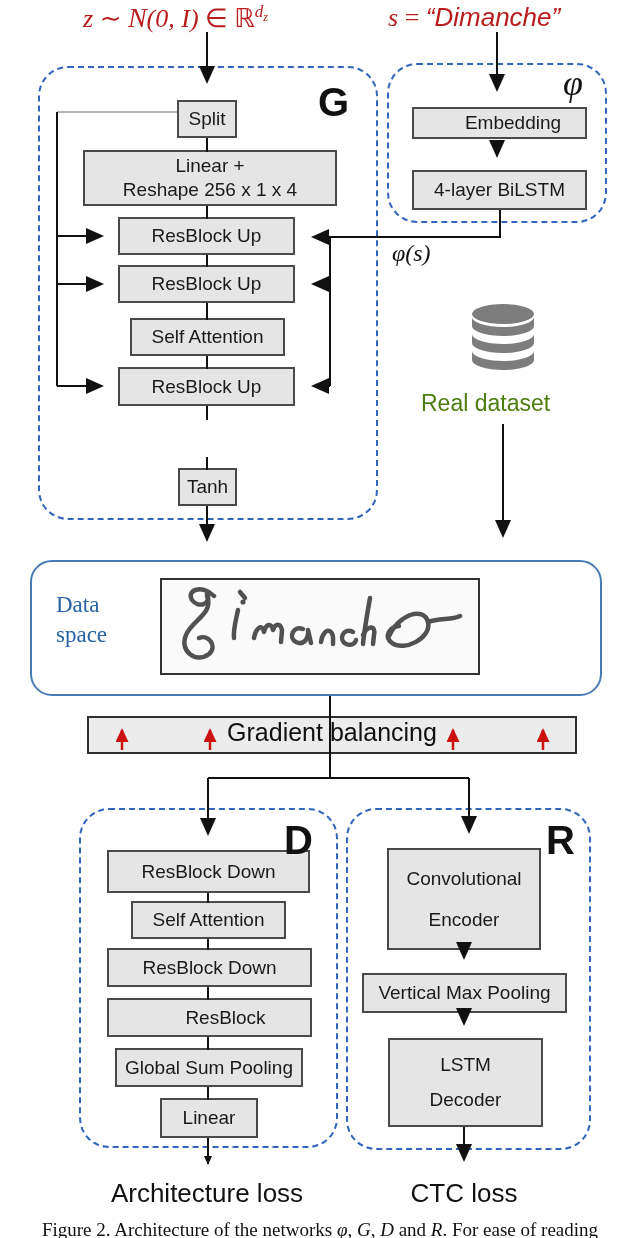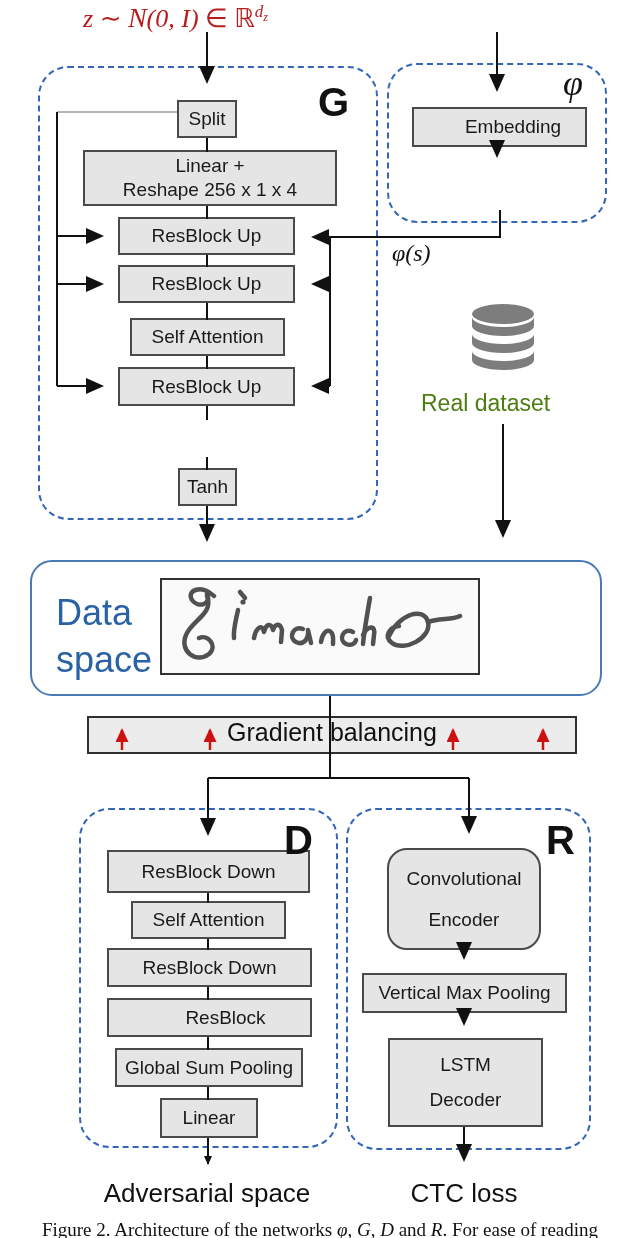--- a/index.html
+++ b/index.html
@@ -30,21 +30,21 @@
   }
   .formula sup{font-size:17px;}
   .formula sub{font-size:12px;}
   .sansital{font-family:"Liberation Sans",sans-serif;font-style:italic;}
   #svg-overlay{position:absolute;left:0;top:0;z-index:5;pointer-events:none;}
   .dataspace-box{
     position:absolute;border:2px solid #4a7ab5;border-radius:22px;
     box-sizing:border-box;z-index:2;background:#fff;
   }
   .dataspace-label{
-    position:absolute;color:#2a63a5;font-size:36px;line-height:1.3;z-index:3;
+    position:absolute;color:#2a63a5;font-size:23px;line-height:1.3;z-index:3;font-family:Liberation Serif, serif;
   }
   .hw-box{
     position:absolute;background:#fafafa;border:2px solid #333;
     box-sizing:border-box;z-index:3;
   }
   .gbar{
     position:absolute;background:#ececec;border:2px solid #2f2f2f;
     box-sizing:border-box;z-index:3;display:flex;
     justify-content:center;font-size:25px;color:#111;
   }
@@ -70,38 +70,44 @@
 <body>
 
 <div id="canvas">
 
   <div class="formula" style="left:83px;top:2px;">
     <span class="ital">z</span>
     <span>∼</span>
     <span class="ital" style="font-size:28px;">N</span><span class="ital">(0, I)</span>
     <span>∈ ℝ</span><sup><span class="ital">d</span><sub><span class="ital">z</span></sub></sup>
   </div>
+  <div class="formula" style="left:388px;top:2px;">
+    <span class="ital">s</span>
+    <span>=</span>
+    <span class="sansital">“Dimanche”</span>
+  </div>
 
   <div class="dashed" style="left:38px;top:66px;width:340px;height:454px;"></div>
   <div class="biglabel" style="left:318px;top:80px;">G</div>
 
   <div class="nbox" style="left:177px;top:100px;width:60px;height:38px;">Split</div>
   <div class="nbox twoline" style="left:83px;top:150px;width:254px;height:56px;">
     <span>Linear +</span>
     <span>Reshape 256 x 1 x 4</span>
   </div>
   <div class="nbox" style="left:118px;top:217px;width:177px;height:38px;">ResBlock Up</div>
   <div class="nbox" style="left:118px;top:265px;width:177px;height:38px;">ResBlock Up</div>
   <div class="nbox" style="left:130px;top:318px;width:155px;height:38px;">Self Attention</div>
   <div class="nbox" style="left:118px;top:367px;width:177px;height:39px;">ResBlock Up</div>
   <div class="nbox" style="left:178px;top:468px;width:59px;height:38px;">Tanh</div>
 
   <div class="dashed" style="left:387px;top:63px;width:220px;height:160px;"></div>
   <div class="phi-label" style="left:563px;top:62px;">φ</div>
-  <div class="nbox" style="left:412px;top:107px;width:175px;height:40px;padding-left:27px;">Embedding</div>
+  <div class="nbox" style="left:412px;top:107px;width:175px;height:32px;padding-left:27px;">Embedding</div>
+  <div class="nbox" style="left:412px;top:170px;width:175px;height:40px;">4-layer BiLSTM</div>
   <div class="phis-label" style="left:392px;top:240px;">φ(s)</div>
 
   <svg class="abs" style="left:468px;top:303px;z-index:4;" width="70" height="80" viewBox="0 0 70 80">
     <g fill="#7d7d7d">
       <ellipse cx="35" cy="11" rx="31" ry="10"></ellipse>
       <path d="M4,14 a31,10 0 0 0 62,0 v9 a31,10 0 0 1 -62,0 z"></path>
       <path d="M4,31 a31,10 0 0 0 62,0 v9 a31,10 0 0 1 -62,0 z"></path>
       <path d="M4,48 a31,10 0 0 0 62,0 v9 a31,10 0 0 1 -62,0 z"></path>
     </g>
   </svg>
@@ -140,31 +146,31 @@
   <div class="biglabel" style="left:284px;top:818px;">D</div>
   <div class="nbox" style="left:107px;top:850px;width:203px;height:43px;">ResBlock Down</div>
   <div class="nbox" style="left:131px;top:901px;width:155px;height:38px;">Self Attention</div>
   <div class="nbox" style="left:107px;top:948px;width:205px;height:39px;">ResBlock Down</div>
   <div class="nbox" style="left:107px;top:998px;width:205px;height:39px;padding-left:32px;">ResBlock</div>
   <div class="nbox" style="left:115px;top:1048px;width:188px;height:39px;">Global Sum Pooling</div>
   <div class="nbox" style="left:160px;top:1098px;width:98px;height:40px;">Linear</div>
 
   <div class="dashed" style="left:346px;top:808px;width:245px;height:342px;"></div>
   <div class="biglabel" style="left:546px;top:818px;">R</div>
-  <div class="nbox twoline" style="left:387px;top:848px;width:154px;height:102px;justify-content:space-around;padding:8px 0;border-radius:20px;">
+  <div class="nbox twoline" style="left:387px;top:848px;width:154px;height:102px;justify-content:space-around;padding:8px 0;">
     <span>Convolutional</span>
     <span>Encoder</span>
   </div>
   <div class="nbox twoline" style="left:388px;top:1038px;width:155px;height:89px;justify-content:space-around;padding:8px 0;">
     <span>LSTM</span>
     <span>Decoder</span>
   </div>
   <div class="nbox" style="left:362px;top:973px;width:205px;height:40px;">Vertical Max Pooling</div>
 
-  <div class="loss-label" style="left:57px;top:1178px;width:300px;">Adversarial space</div>
+  <div class="loss-label" style="left:57px;top:1178px;width:300px;">Architecture loss</div>
   <div class="loss-label" style="left:350px;top:1178px;width:228px;">CTC loss</div>
 
   <div class="caption">
     <span>Figure 2. Architecture of the networks </span><span class="ital">φ</span><span>, </span><span class="ital">G</span><span>, </span><span class="ital">D</span><span> and </span><span class="ital">R</span><span>. For ease of reading</span>
   </div>
 
   <svg id="svg-overlay" width="640" height="1238" viewBox="0 0 640 1238">
     <defs>
       <marker id="ah" markerWidth="9" markerHeight="8" refX="8" refY="4" orient="auto" markerUnits="userSpaceOnUse">
         <path d="M0,0 L9,4 L0,8 z" fill="#111"></path>

